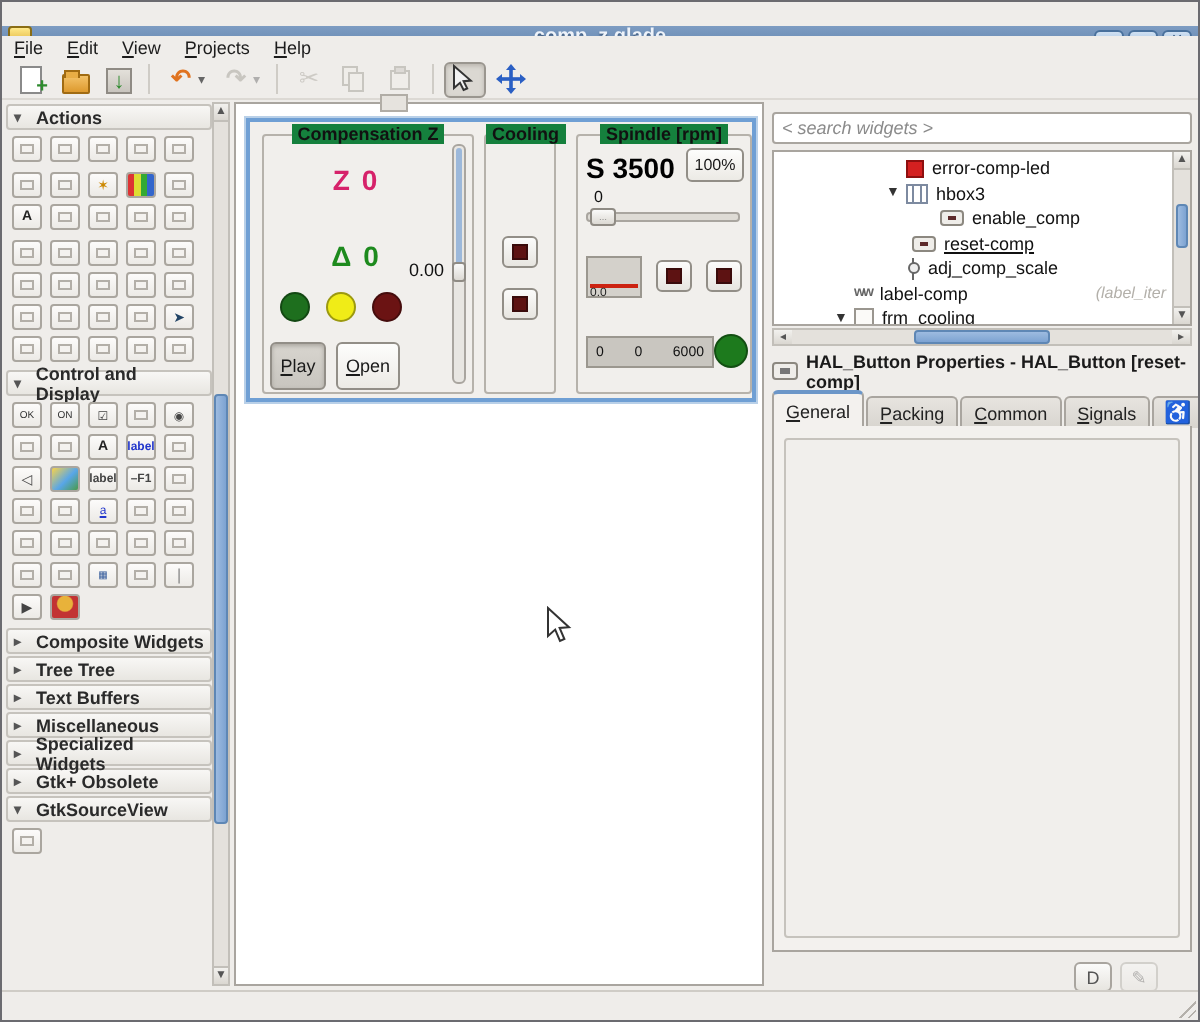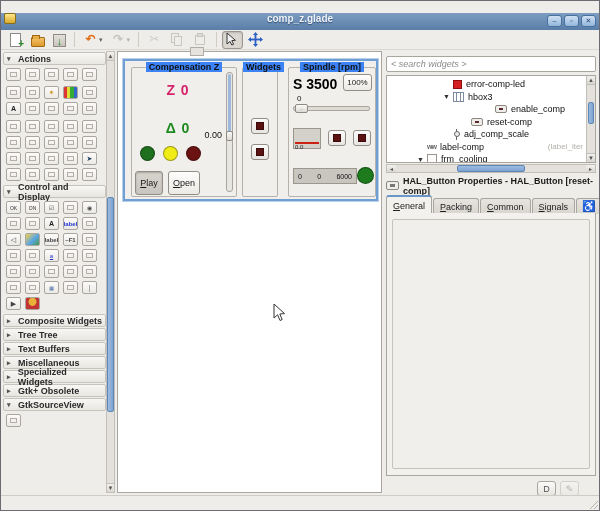--- a/index.html
+++ b/index.html
@@ -70,21 +70,21 @@
   .sb-btn.down { bottom:0; border-bottom:none; border-top:1px solid #c2bfb9; }
   .sb-thumb { position:absolute; left:0px; right:0px; border-radius:2px;
     background:linear-gradient(90deg,#9dbbe0,#7da3d2); border:1px solid #5e87b5; }
 
   
   .canvas-nub { position:absolute; left:72px; top:-5px; width:14px; height:9px; background:#e6e3de; border:1px solid #b1ada6; }
   .design { position:absolute; left:5px; top:7px; width:255px; height:142px; background:#f1efec;
     border:2px solid #6f9fd4; box-shadow:0 0 0 1px #b9d0e8; }
   .gframe { position:absolute; border:1px solid #b6b2ab; border-radius:2px; }
   .gframe-label { position:absolute; top:-6px; left:0; right:0; text-align:center; font-size:9px; font-weight:bold; color:#111; }
-  .gframe-label span { background:#3b82f6; padding:0 3px; }
+  .gframe-label span { background:#15803d; padding:0 3px; }
   .readout { position:absolute; font-weight:bold; font-size:14px; letter-spacing:1px; }
   .led { position:absolute; border-radius:50%; width:15px; height:15px; border:1px solid rgba(0,0,0,.35); }
   .gbtn { position:absolute; border:1px solid #928e87; border-radius:3px; font-size:9px; color:#1a1a1a;
     display:flex; align-items:center; justify-content:center; background:linear-gradient(#fdfdfc,#eceae5); }
   .gbtn.pressed { background:linear-gradient(#d8d5cf,#c8c5bf); box-shadow:inset 0 1px 2px #a9a59e; }
   .vscale { position:absolute; width:7px; background:#e8e6e2; border:1px solid #a9a59f; border-radius:3px; }
   .vscale .fill { position:absolute; left:1px; right:1px; top:1px; background:#9cb8da; border-radius:2px; }
   .vscale .handle { position:absolute; left:-1px; right:-1px; height:10px; background:linear-gradient(#fafaf9,#dcd9d3); border:1px solid #8f8b84; border-radius:2px; }
   .small-led-btn { position:absolute; width:18px; height:16px; border:1px solid #928e87; border-radius:3px;
     background:linear-gradient(#fbfbfa,#e7e5e0); display:flex; align-items:center; justify-content:center; }
@@ -108,21 +108,21 @@
   .ti { display:inline-block; margin-right:4px; flex:0 0 auto; }
   .ti-led { width:9px; height:9px; background:#d42020; border:1px solid #8e0f0f; }
   .ti-hbox { width:11px; height:10px; border:1px solid #7d8aa0; background:linear-gradient(90deg,#fff 0 2px,#7d8aa0 2px 3px,#fff 3px 6px,#7d8aa0 6px 7px,#fff 7px); }
   .ti-hal-button { width:12px; height:8px; border:1px solid #8c8880; border-radius:2px; background:#efede9; position:relative; }
   .ti-hal-button::after { content:""; position:absolute; left:3px; top:2px; width:4px; height:2px; background:#5d2a2a; }
   .ti-vscale { width:7px; height:11px; position:relative; }
   .ti-vscale::before { content:""; position:absolute; left:3px; top:0; bottom:0; width:1px; background:#666; }
   .ti-vscale::after { content:""; position:absolute; left:1px; top:2px; width:4px; height:4px; border:1px solid #666; border-radius:50%; background:#eee; }
   .ti-label { font-size:7px; color:#666; font-weight:bold; letter-spacing:-1px; }
   .ti-frame { width:10px; height:10px; border:1px solid #9a968f; background:#fbfaf8; }
-  .tnote { position:absolute; right:12px; color:#b3b0aa; font-size:8px; }
+  .tnote { position:absolute; right:12px; font-style:italic; color:#b3b0aa; font-size:8px; }
   .tree-vsb { position:absolute; right:0; top:0; bottom:0; width:9px; background:#e4e1dc; border-left:1px solid #c2bfb9; }
   .tree-hsb { position:absolute; left:1px; right:1px; top:113px; height:9px; background:#e4e1dc; border:1px solid #c2bfb9; }
   .hsb-btn { position:absolute; top:0; bottom:0; width:9px; background:linear-gradient(#f2f1ee,#dad7d1); font-size:6px; color:#555; text-align:center; line-height:8px; }
   .hsb-thumb { position:absolute; left:70px; right:70px; top:0px; bottom:0px; border-radius:2px;
     background:linear-gradient(#9dbbe0,#7da3d2); border:1px solid #5e87b5; }
   .props-hdr { position:absolute; left:1px; right:1px; top:128px; height:13px; display:flex; align-items:center; gap:4px;
     font-size:9px; font-weight:bold; color:#1a1a1a; }
   .props-hdr-icon { width:13px; height:9px; border:1px solid #8c8880; border-radius:2px; background:#efede9; position:relative; flex:0 0 13px; }
   .props-hdr-icon::after { content:""; position:absolute; left:3px; top:2px; width:5px; height:3px; background:#777; }
   .tabs { position:absolute; left:1px; right:1px; top:144px; height:19px; display:flex; align-items:flex-end; }
@@ -152,20 +152,27 @@
   <div class="titlebar">
     <div class="win-icon"></div>
     <div class="win-title">comp_z.glade</div>
     <div class="win-controls" id="winControls">
         <div class="win-btn">–</div>
         <div class="win-btn">▫</div>
         <div class="win-btn">✕</div>
       </div>
   </div>
 
+  <div class="menubar" id="menubar">
+      <div class="menu-item"><u>F</u>ile</div>
+      <div class="menu-item"><u>E</u>dit</div>
+      <div class="menu-item"><u>V</u>iew</div>
+      <div class="menu-item"><u>P</u>rojects</div>
+      <div class="menu-item"><u>H</u>elp</div>
+    </div>
 
   <div class="toolbar" id="toolbarEl">
       <div class="tb-btn">
         <span class="tb-ic ic-new"></span>
       </div>
       <div class="tb-btn">
         <span class="tb-ic ic-open"></span>
       </div>
       <div class="tb-btn">
         <span class="tb-ic ic-save"></span>
@@ -490,21 +497,21 @@
         <div class="led" style="left: 54px; top: 78px; background: rgb(107, 19, 19);"></div>
         <div class="gbtn pressed" style="left:3px; top:103px; width:28px; height:24px;">
             <span id="playLbl"><u>P</u>lay</span>
           </div>
         <div class="gbtn" style="left:36px; top:103px; width:32px; height:24px;">
             <span id="openLbl"><u>O</u>pen</span>
           </div>
       </div>
 
       <div class="gframe" style="left:117px; top:6px; width:36px; height:130px;">
-        <div class="gframe-label"><span>Widgets</span></div>
+        <div class="gframe-label"><span>Cooling</span></div>
         <div class="small-led-btn" style="left:8px; top:50px;">
             <span class="sq"></span>
           </div>
         <div class="small-led-btn" style="left:8px; top:76px;">
             <span class="sq"></span>
           </div>
       </div>
 
       <div class="gframe" style="left:163px; top:6px; width:88px; height:130px;">
         <div class="gframe-label"><span>Spindle [rpm]</span></div>
@@ -546,26 +553,26 @@
           <div class="trow" style="padding-left: 56px;">
             <span class="tspc"></span>
             <span class="ti ti-led"></span>
             <span>error-comp-led</span>
           </div>
           <div class="trow" style="padding-left: 56px;">
             <span class="texp">▼</span>
             <span class="ti ti-hbox"></span>
             <span>hbox3</span>
           </div>
-          <div class="trow" style="padding-left: 98px;">
+          <div class="trow" style="padding-left: 73px;">
             <span class="tspc"></span>
             <span class="ti ti-hal-button"></span>
             <span>enable_comp</span>
           </div>
-          <div class="trow" style="padding-left: 74px;">
+          <div class="trow" style="padding-left: 59px; text-decoration: underline;">
             <span class="tspc"></span>
             <span class="ti ti-hal-button"></span>
             <span>reset-comp</span>
           </div>
           <div class="trow" style="padding-left: 56px;">
             <span class="tspc"></span>
             <span class="ti ti-vscale"></span>
             <span>adj_comp_scale</span>
           </div>
           <div class="trow" style="padding-left: 30px;">

